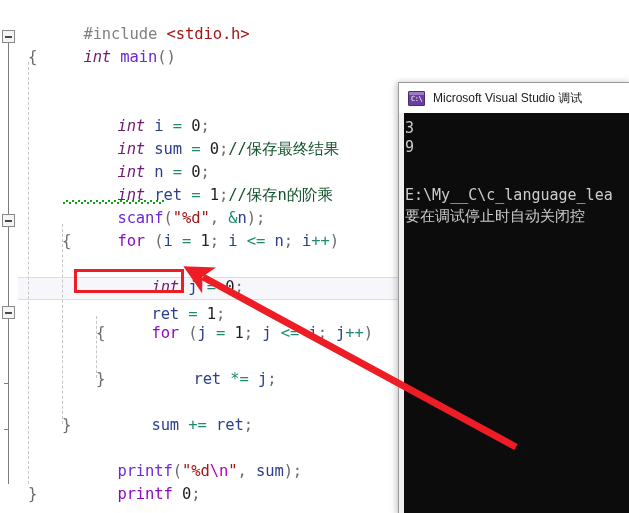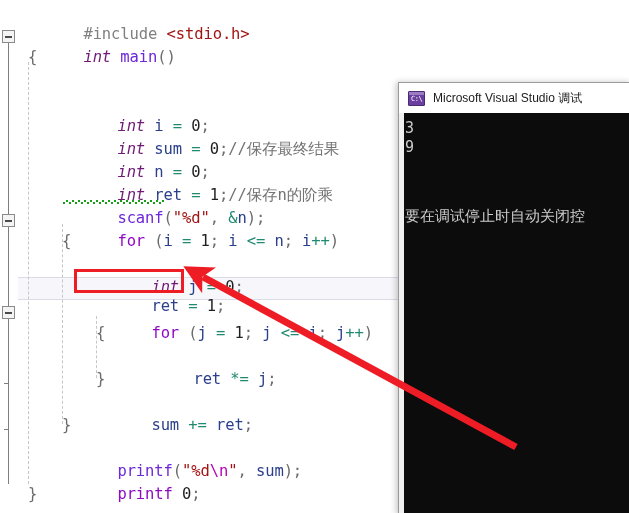--- a/index.html
+++ b/index.html
@@ -101,21 +101,21 @@
   .t-inc   { color: #a31515; }              
   .t-kw    { color: #701a75; font-style: italic; }              
   .t-ctrl  { color: #8f08c4; }              
   .t-ident { color: #2b3f8c; }              
   .t-fn    { color: #6d28d9; }              
   .t-num   { color: #1f1f1f; }              
   .t-op    { color: #1f8a70; }              
   .t-punc  { color: #6b6b6b; }              
   .t-str   { color: #a31515; }              
   .t-esc   { color: #bb00bb; }              
-  .t-cmt   { color: #737373; }              
+  .t-cmt   { color: #14532d; }              
   .t-brace { color: #6b6b6b; }
 
   
   .squiggle {
     position: absolute;
     height: 4px;
     background-image:
       radial-gradient(circle at 2px 3px, #14a014 1.1px, transparent 1.2px),
       radial-gradient(circle at 5px 1px, #14a014 1.1px, transparent 1.2px);
     background-size: 6px 4px;
@@ -258,21 +258,21 @@
     <div class="line" style="top:207px; left:44px;">
       <span class="t-ctrl">for</span><span> </span><span class="t-punc">(</span><span class="t-ident">i</span><span> </span><span class="t-op">=</span><span> </span><span class="t-num">1</span><span class="t-punc">;</span><span> </span><span class="t-ident">i</span><span> </span><span class="t-op">&lt;=</span><span> </span><span class="t-ident">n</span><span class="t-punc">;</span><span> </span><span class="t-ident">i</span><span class="t-op">++</span><span class="t-punc">)</span>
     </div>
 
     <div class="line t-brace" style="top:230px; left:44px;">{</div>
 
     <div class="line" style="top:253px; left:78px;">
       <span class="t-kw">int</span><span> </span><span class="t-ident">j</span><span> </span><span class="t-op">=</span><span> </span><span class="t-num">0</span><span class="t-punc">;</span>
     </div>
 
-    <div class="line" style="top:272px; left:78px;">
+    <div class="line" style="top:280px; left:78px;">
       <span class="t-ident">ret</span><span> </span><span class="t-op">=</span><span> </span><span class="t-num">1</span><span class="t-punc">;</span>
     </div>
 
     <div class="line" style="top:299px; left:78px;">
       <span class="t-ctrl">for</span><span> </span><span class="t-punc">(</span><span class="t-ident">j</span><span> </span><span class="t-op">=</span><span> </span><span class="t-num">1</span><span class="t-punc">;</span><span> </span><span class="t-ident">j</span><span> </span><span class="t-op">&lt;=</span><span> </span><span class="t-ident">i</span><span class="t-punc">;</span><span> </span><span class="t-ident">j</span><span class="t-op">++</span><span class="t-punc">)</span>
     </div>
 
     <div class="line t-brace" style="top:322px; left:78px;">{</div>
 
     <div class="line" style="top:345px; left:120px;">
@@ -304,20 +304,21 @@
   <div class="console-titlebar">
     <div class="console-icon">
       <span class="console-icon-text">C:\</span>
     </div>
     <span class="console-title">Microsoft Visual Studio 调试</span>
   </div>
   <div class="console-body" style="background: rgb(12, 12, 12);">
     <div class="console-line" style="top: 6px; color: rgb(204, 204, 204);">3</div>
     <div class="console-line" style="top: 25px; color: rgb(204, 204, 204);">9</div>
     <div class="console-line" style="top: 44px; color: rgb(204, 204, 204);"></div>
+    <div class="console-line" style="top: 73px; color: rgb(204, 204, 204);">E:\My__C\c_language_lea</div>
     <div class="console-line" style="top: 94px; color: rgb(204, 204, 204);">要在调试停止时自动关闭控</div>
   </div>
 </div>
 
 <div class="anno-rect" id="anno-rect" style="left: 74px; top: 269px; width: 110px; height: 24px; border-color: rgb(238, 28, 37); border-width: 3px;"></div>
 
 <svg id="arrow-overlay" viewBox="0 0 629 513" width="629" height="513">
   <defs>
     <marker id="arrowhead" markerWidth="4.2" markerHeight="4.2" refX="1.0" refY="2.1" orient="auto">
       <path d="M0,0 L4.2,2.1 L0,4.2 L1.1,2.1 Z" fill="#ee1c25"></path>

